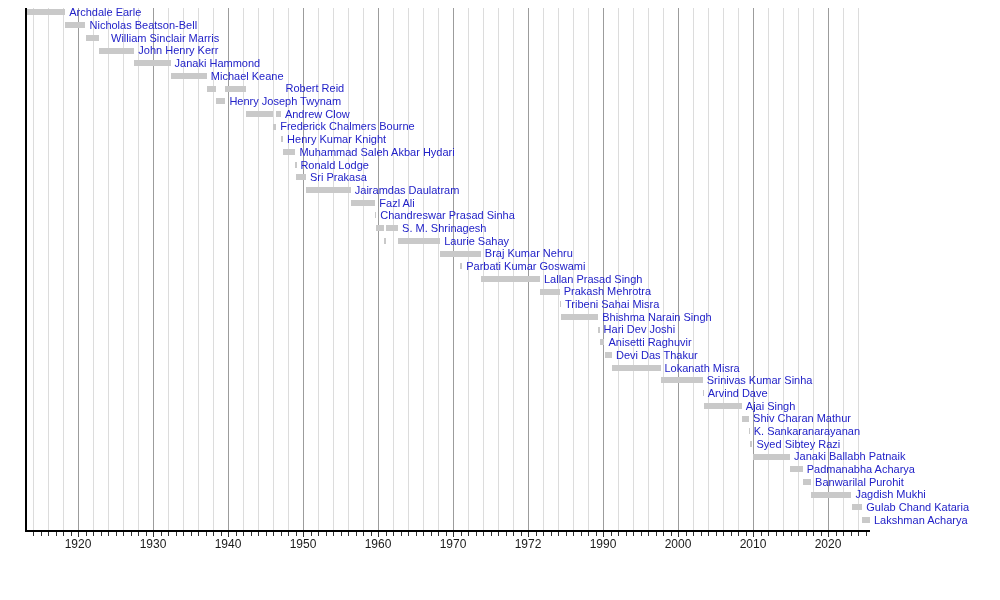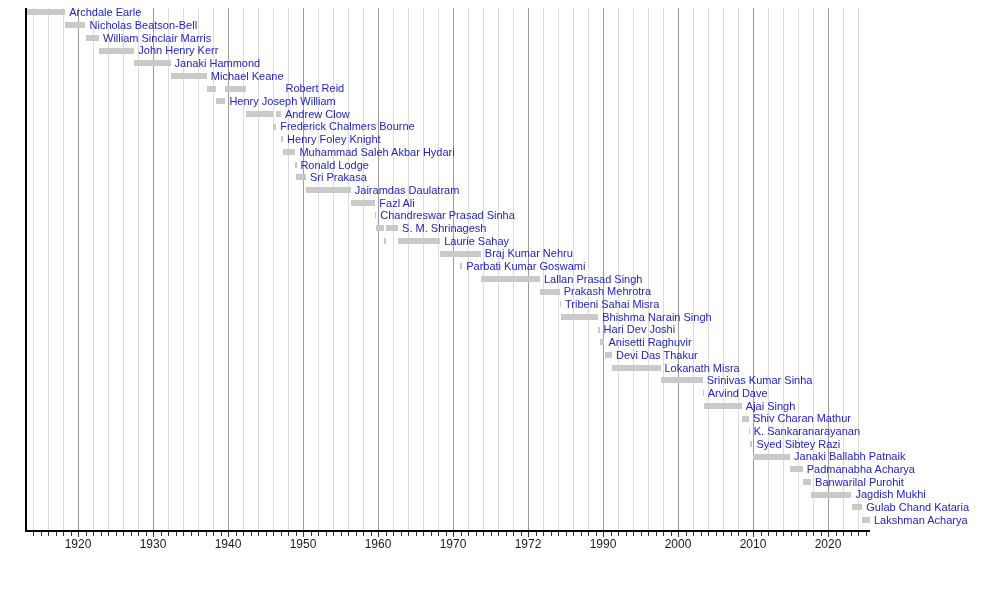--- a/index.html
+++ b/index.html
@@ -73,39 +73,39 @@
       <div class="grid" style="left: 828px; height: 522px; background: rgb(156, 156, 156);"></div>
       <div class="grid" style="left: 843px; height: 522px; background: rgb(220, 220, 220);"></div>
       <div class="grid" style="left: 858px; height: 522px; background: rgb(220, 220, 220);"></div>
     </div>
   <div id="rowlayer">
       <div class="bar" style="left: 26px; width: 39.2px; top: 9.4px; background: rgb(201, 201, 201);"></div>
       <div class="rowlabel" style="left: 69.2px; top: 7.2px; color: rgb(34, 34, 200);">Archdale Earle</div>
       <div class="bar" style="left: 65.2px; width: 20.3px; top: 22.1px; background: rgb(201, 201, 201);"></div>
       <div class="rowlabel" style="left: 89.5px; top: 19.9px; color: rgb(34, 34, 200);">Nicholas Beatson-Bell</div>
       <div class="bar" style="left: 85.5px; width: 13.5px; top: 34.8px; background: rgb(201, 201, 201);"></div>
-      <div class="rowlabel" style="left: 103px; top: 32.6px; color: rgb(34, 34, 200);">William Sinclair Marris</div>
+      <div class="rowlabel" style="left: 111px; top: 32.6px; color: rgb(34, 34, 200);">William Sinclair Marris</div>
       <div class="bar" style="left: 99px; width: 35.3px; top: 47.5px; background: rgb(201, 201, 201);"></div>
       <div class="rowlabel" style="left: 138.3px; top: 45.3px; color: rgb(34, 34, 200);">John Henry Kerr</div>
       <div class="bar" style="left: 134.3px; width: 36.4px; top: 60.2px; background: rgb(201, 201, 201);"></div>
       <div class="rowlabel" style="left: 174.6px; top: 58px; color: rgb(34, 34, 200);">Janaki Hammond</div>
       <div class="bar" style="left: 170.6px; width: 36.2px; top: 72.8px; background: rgb(201, 201, 201);"></div>
       <div class="rowlabel" style="left: 210.8px; top: 70.6px; color: rgb(34, 34, 200);">Michael Keane</div>
       <div class="bar" style="left: 206.8px; width: 8.8px; top: 85.5px; background: rgb(201, 201, 201);"></div>
       <div class="bar" style="left: 225.4px; width: 20.2px; top: 85.5px; background: rgb(201, 201, 201);"></div>
       <div class="rowlabel" style="left: 249.5px; top: 83.3px; color: rgb(34, 34, 200); padding-left: 36px;">Robert Reid</div>
       <div class="bar" style="left: 215.6px; width: 9.8px; top: 98.2px; background: rgb(201, 201, 201);"></div>
-      <div class="rowlabel" style="left: 229.4px; top: 96px; color: rgb(34, 34, 200);">Henry Joseph William</div>
+      <div class="rowlabel" style="left: 229.4px; top: 96px; color: rgb(34, 34, 200);">Henry Joseph Twynam</div>
       <div class="bar" style="left: 245.5px; width: 27.1px; top: 110.9px; background: rgb(201, 201, 201);"></div>
       <div class="bar" style="left: 276.2px; width: 4.7px; top: 110.9px; background: rgb(201, 201, 201);"></div>
       <div class="rowlabel" style="left: 284.9px; top: 108.7px; color: rgb(34, 34, 200);">Andrew Clow</div>
       <div class="bar" style="left: 272.6px; width: 3.5px; top: 123.6px; background: rgb(201, 201, 201);"></div>
       <div class="rowlabel" style="left: 280.2px; top: 121.4px; color: rgb(34, 34, 200);">Frederick Chalmers Bourne</div>
       <div class="bar" style="left: 280.9px; width: 2.2px; top: 136.3px; background: rgb(201, 201, 201);"></div>
-      <div class="rowlabel" style="left: 287.1px; top: 134.1px; color: rgb(34, 34, 200);">Henry Foley Knight</div>
+      <div class="rowlabel" style="left: 287.1px; top: 134.1px; color: rgb(34, 34, 200);">Henry Kumar Knight</div>
       <div class="bar" style="left: 283.1px; width: 12.3px; top: 149px; background: rgb(201, 201, 201);"></div>
       <div class="rowlabel" style="left: 299.4px; top: 146.8px; color: rgb(34, 34, 200);">Muhammad Saleh Akbar Hydari</div>
       <div class="bar" style="left: 295.4px; width: 1.2px; top: 161.7px; background: rgb(201, 201, 201);"></div>
       <div class="rowlabel" style="left: 300.4px; top: 159.5px; color: rgb(34, 34, 200);">Ronald Lodge</div>
       <div class="bar" style="left: 296.4px; width: 9.6px; top: 174.4px; background: rgb(201, 201, 201);"></div>
       <div class="rowlabel" style="left: 310px; top: 172.2px; color: rgb(34, 34, 200);">Sri Prakasa</div>
       <div class="bar" style="left: 306px; width: 44.8px; top: 187.1px; background: rgb(201, 201, 201);"></div>
       <div class="rowlabel" style="left: 354.8px; top: 184.9px; color: rgb(34, 34, 200);">Jairamdas Daulatram</div>
       <div class="bar" style="left: 350.8px; width: 24.5px; top: 199.8px; background: rgb(201, 201, 201);"></div>
       <div class="rowlabel" style="left: 379.3px; top: 197.5px; color: rgb(34, 34, 200);">Fazl Ali</div>

